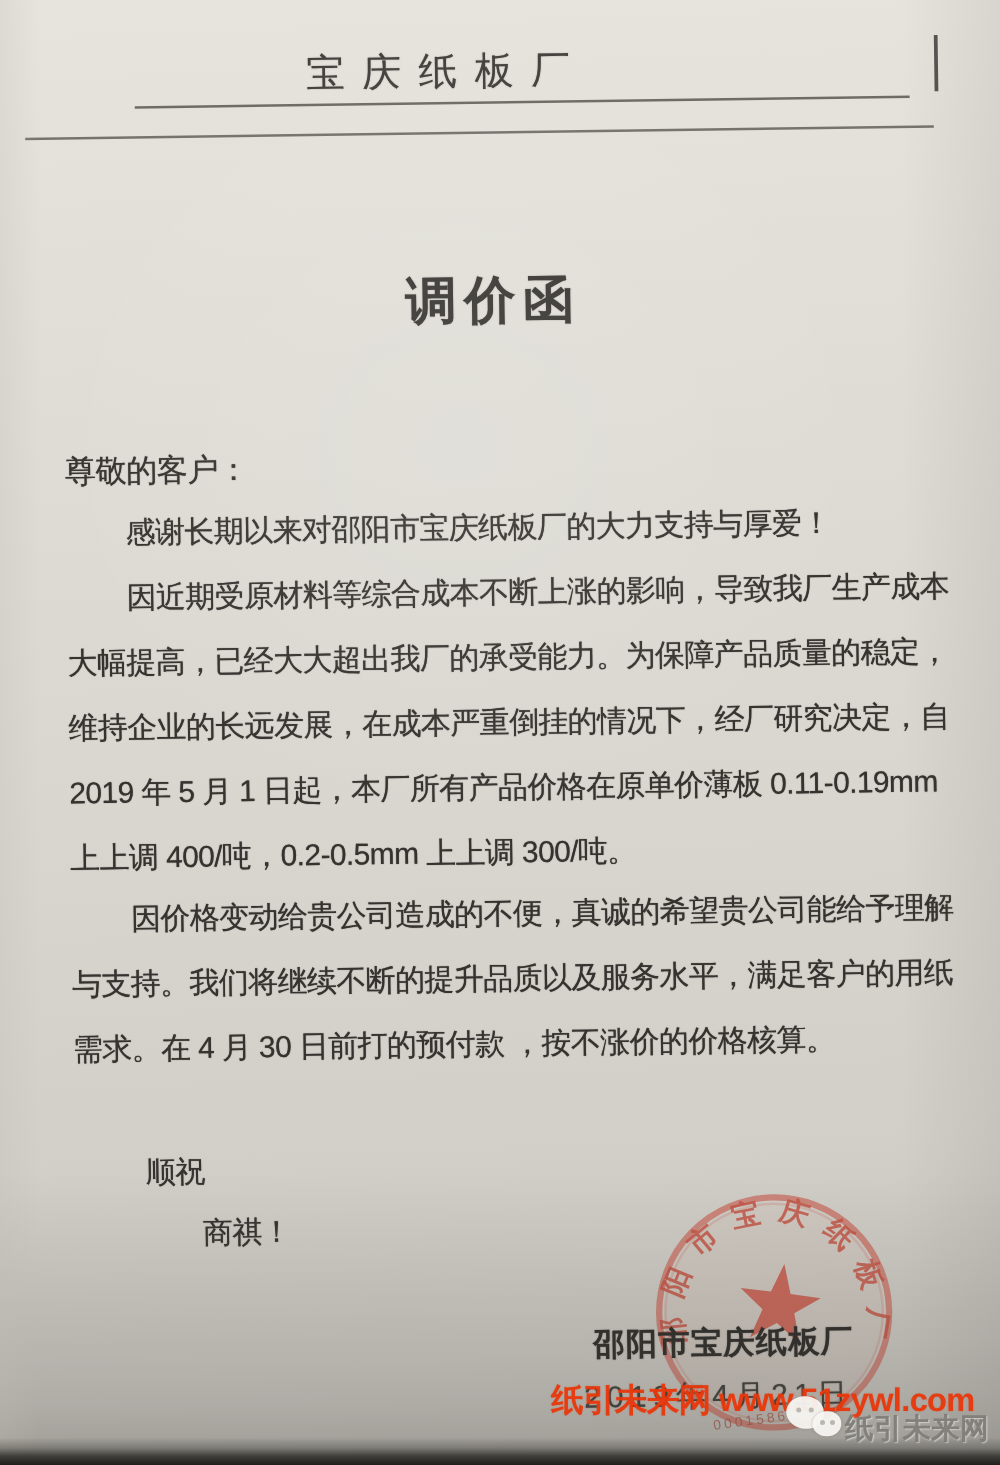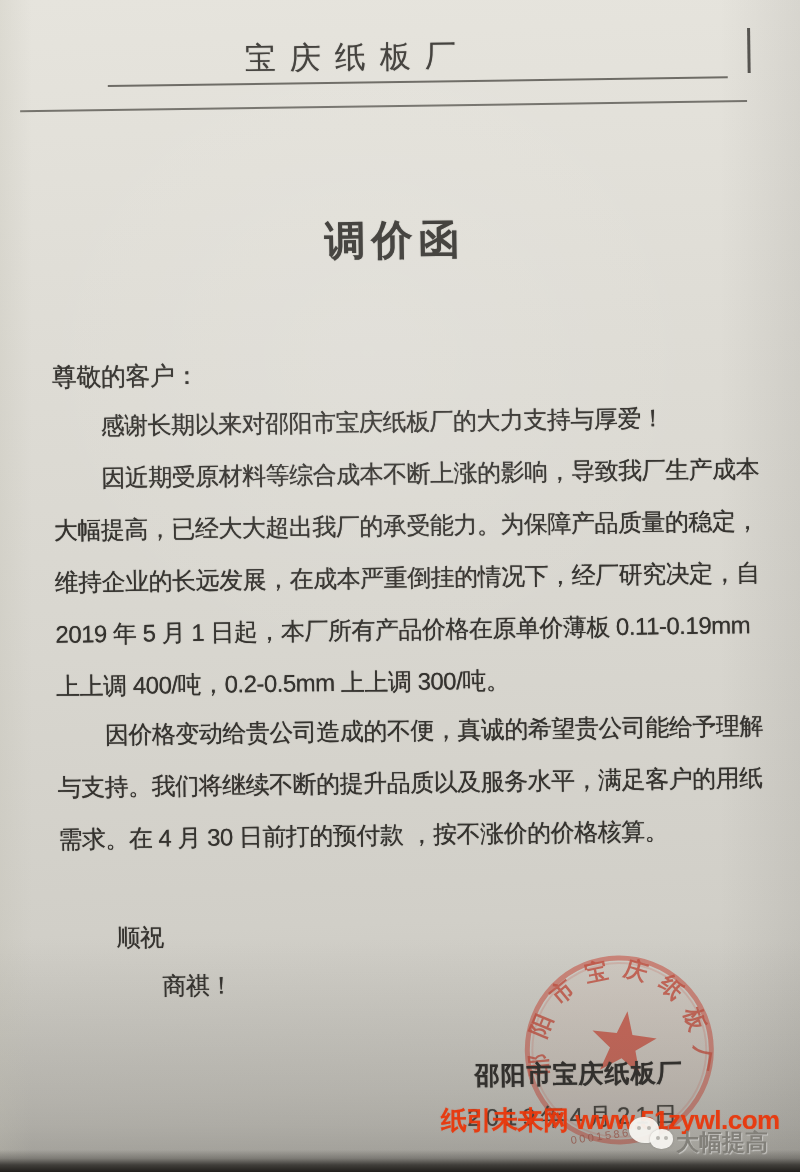--- a/index.html
+++ b/index.html
@@ -130,17 +130,17 @@
   <div id="wm-wechat">
     <div class="bubble big">
         <span class="eye l"></span>
         <span class="eye r"></span>
       </div>
     <div class="bubble small">
         <span class="eye l"></span>
         <span class="eye r"></span>
       </div>
   </div>
-  <div id="wm-gray">大幅提高</div>
+  <div id="wm-gray">纸引未来网</div>
 
   <div id="vignette"></div>
   <div id="bottom-edge"></div>
 </div>
 
 </body></html>

